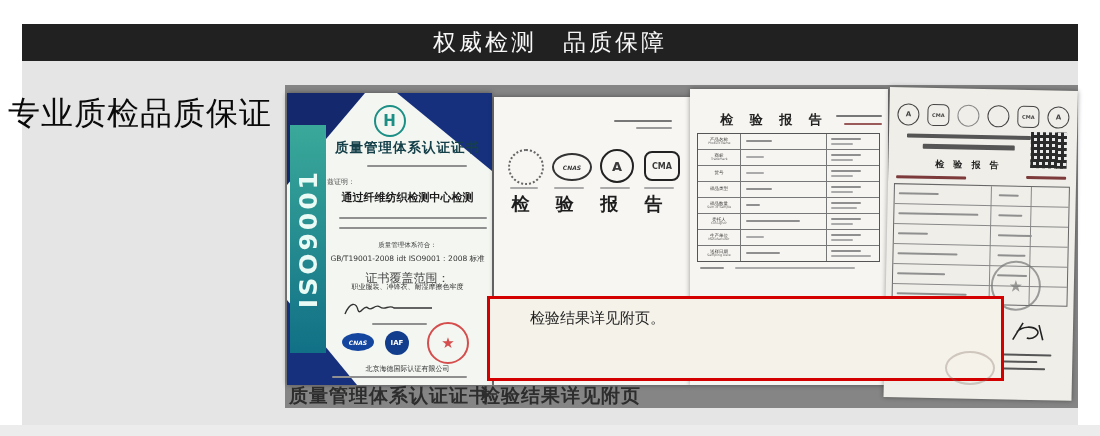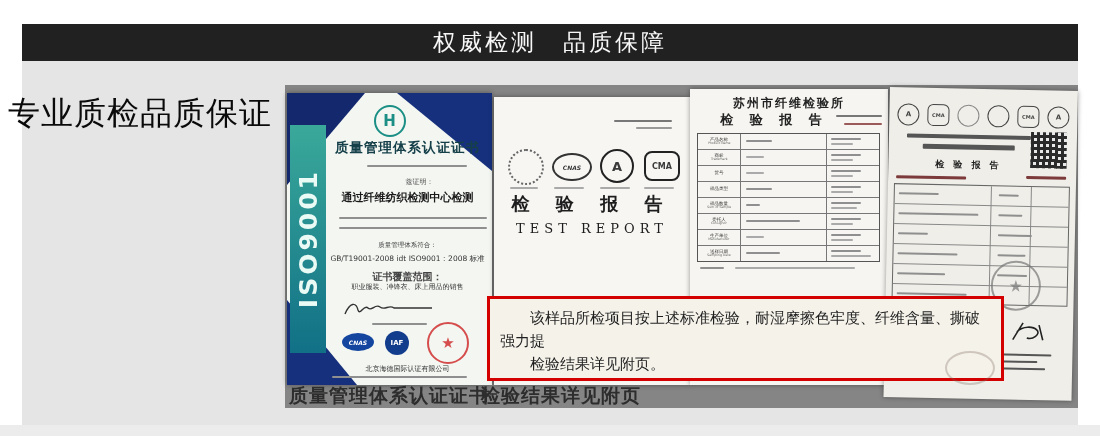--- a/index.html
+++ b/index.html
@@ -42,21 +42,21 @@
            background:linear-gradient(180deg,#3aa99a,#117086);display:flex;align-items:center;
            justify-content:center;}
   .d1-band span{writing-mode:vertical-rl;transform:rotate(180deg);color:#eafaf5;font-weight:bold;
                 font-size:25px;letter-spacing:3px;}
   .d1-logo{position:absolute;left:0;right:0;top:12px;display:flex;justify-content:center;}
   .d1-logo i{width:28px;height:28px;border:2px solid #1b8f85;border-radius:50%;color:#1b8f85;
              font-style:normal;font-weight:bold;font-size:15px;display:flex;align-items:center;
              justify-content:center;}
   .d1-title{position:absolute;left:40px;right:4px;top:46px;text-align:center;font-size:13.5px;
             font-weight:bold;color:#15404a;letter-spacing:1px;}
-  .d1-certify{position:absolute;left:40px;right:4px;top:84px;text-align:center;font-size:7px;color:#555;margin-left:24px;}
+  .d1-certify{position:absolute;left:40px;right:4px;top:84px;text-align:left;font-size:7px;color:#555;}
   .d1-company{position:absolute;left:40px;right:4px;top:97px;text-align:center;font-size:11px;
               font-weight:bold;color:#1a1a1a;}
   .d1-small{position:absolute;left:40px;right:4px;text-align:center;color:#444;}
   .d1-cnas{position:absolute;left:55px;top:240px;width:32px;height:18px;background:#1446a0;
            border-radius:50%;color:#fff;font-size:6px;font-style:italic;font-weight:bold;
            display:flex;align-items:center;justify-content:center;}
   .d1-iaf{position:absolute;left:98px;top:238px;width:24px;height:24px;background:#123c8c;
           border-radius:50%;color:#fff;font-size:7px;font-weight:bold;display:flex;
           align-items:center;justify-content:center;}
   .d1-seal{position:absolute;left:140px;top:229px;width:38px;height:38px;border:2px solid #d03030;
@@ -155,22 +155,22 @@
         <i>H</i>
       </div>
       <div class="d1-title">质量管理体系认证证书</div>
       <span class="bl" style="left:80px;top:72px;width:100px;height:2px;"></span>
       <div class="d1-certify">兹证明：</div>
       <div class="d1-company">通过纤维纺织检测中心检测</div>
       <span class="bl" style="left:52px;top:124px;width:148px;height:2px;"></span>
       <span class="bl" style="left:52px;top:134px;width:148px;height:2px;"></span>
       <div class="d1-small" style="top:148px;font-size:6.5px;">质量管理体系符合：</div>
       <div class="d1-small" style="top:161px;font-size:7.5px;color:#333;">GB/T19001-2008 idt ISO9001：2008 标准</div>
-      <div class="d1-small" style="top:177px;font-size:10px;font-weight:bold;">证书覆盖范围：</div>
-      <div class="d1-small" style="top:189px;font-size:7px;color:#333;">职业服装、冲锋衣、床上用品的销售</div>
+      <div class="d1-small" style="top:177px;font-size:12px;">证书覆盖范围：</div>
+      <div class="d1-small" style="top:189px;font-size:7px;color:#333;">职业服装、冲锋衣、耐湿摩擦色牢度</div>
       <svg class="sig" style="left:55px;top:205px;" width="95" height="22" viewBox="0 0 95 22">
         <path d="M3 16 C 8 4, 14 4, 16 12 C 18 18, 22 6, 26 10 C 30 14, 33 5, 38 9 C 43 13, 47 6, 52 10 L 90 10" stroke="#333" stroke-width="1.4" fill="none"></path>
       </svg>
       <span class="bl" style="left:85px;top:230px;width:55px;height:2px;"></span>
       <div class="d1-cnas">
         <span>CNAS</span>
       </div>
       <div class="d1-iaf">
         <span>IAF</span>
       </div>
@@ -192,25 +192,23 @@
         <span>A</span>
       </div>
       <div class="d2-mark d2-cma">
         <span>CMA</span>
       </div>
       <span class="bl" style="left:16px;top:90px;width:28px;height:2px;background:#aaa;"></span>
       <span class="bl" style="left:60px;top:90px;width:30px;height:2px;background:#aaa;"></span>
       <span class="bl" style="left:106px;top:90px;width:30px;height:2px;background:#aaa;"></span>
       <span class="bl" style="left:150px;top:90px;width:30px;height:2px;background:#aaa;"></span>
       <div class="d2-title">检 验 报 告</div>
-      <div class="d2-title-en">TEST REPORT</div>
     </div>
 
     <div class="doc doc3">
-      <div class="d3-org">苏州市纤维检验所</div>
       <div class="d3-title">检 验 报 告</div>
       <span class="bl" style="right:6px;top:26px;width:46px;height:2px;background:#777;"></span>
       <span class="bl" style="right:6px;top:34px;width:38px;height:2px;background:#9a5a5a;"></span>
       <div class="d3-table">
         <div class="d3-row">
           <div class="d3-c1">
               <span class="cn">产品名称</span>
               <span class="en">Product Name</span>
             </div>
           <div class="d3-c2">
@@ -371,21 +369,20 @@
       <svg class="sig" style="left:122px;top:230px;" width="44" height="24" viewBox="0 0 44 24">
         <path d="M6 20 L 16 3 M10 12 C 16 6, 26 6, 30 10 C 34 14, 26 20, 20 18 M32 5 L 36 20" stroke="#222" stroke-width="1.6" fill="none"></path>
       </svg>
       <span class="bl" style="left:95px;top:264px;width:72px;height:2px;background:#555;"></span>
       <span class="bl" style="left:95px;top:271px;width:58px;height:2px;background:#555;"></span>
       <span class="bl" style="left:95px;top:278px;width:66px;height:2px;background:#555;"></span>
     </div>
   </div>
 
   <div class="note note2">
-    <div class="ind">该样品所检项目按上述标准检验，耐湿摩擦色牢度、纤维含量、撕破强力提</div>
     <div class="ind">检验结果详见附页。</div>
     <div class="faint-stamp"></div>
   </div>
 
   <div class="caption c1">质量管理体系认证证书</div>
   <div class="caption c2">检验结果详见附页</div>
 
 </div>
 
 </body></html>

